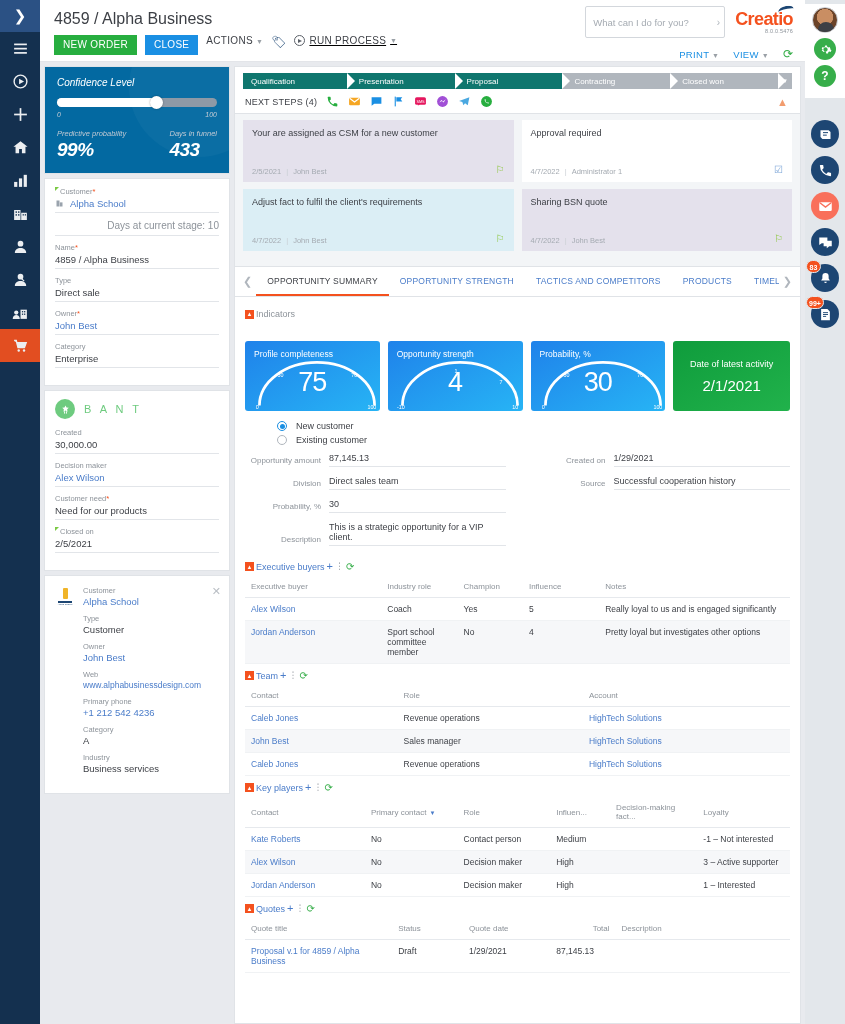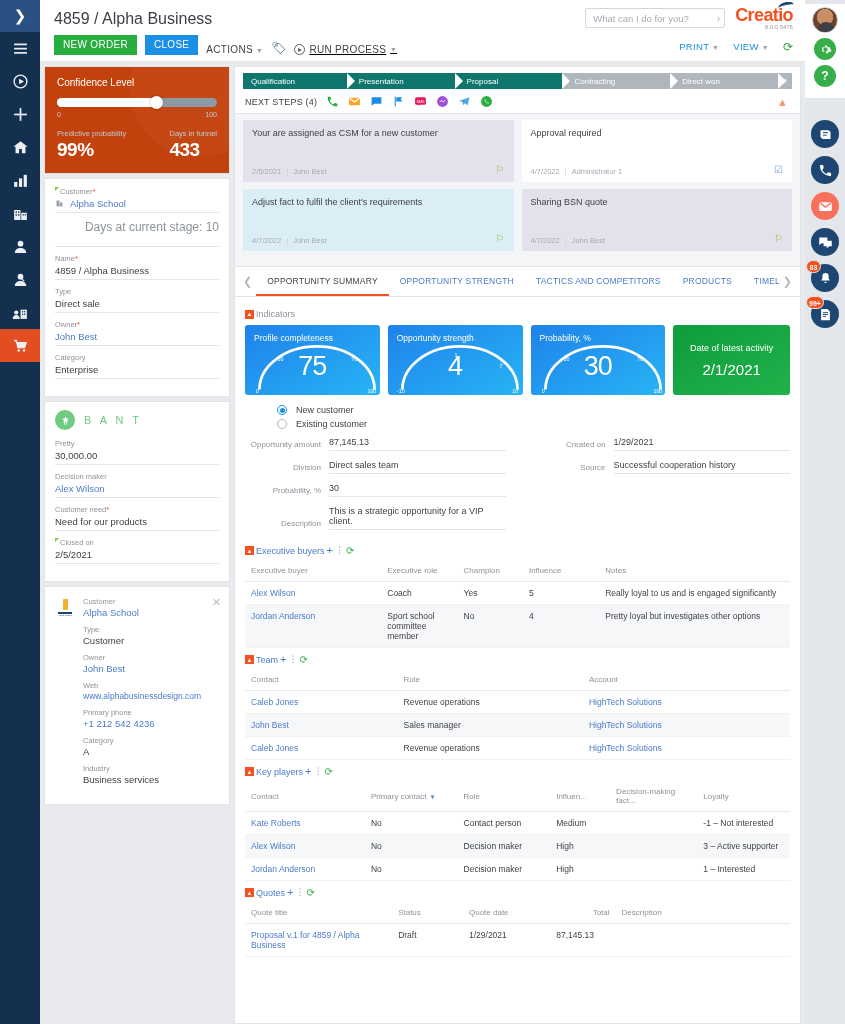--- a/index.html
+++ b/index.html
@@ -70,40 +70,40 @@
     border: 1px solid #e3e7eb; font-weight: bold;
   }
   .rr-gap { height: 22px; }
 
   
   .center { flex: 1; display: flex; flex-direction: column; min-width: 0; background:#e8eaee;}
 
   .topbar { background: #fff; padding: 6px 12px 0 14px; position: relative; height: 62px;
             border-bottom:1px solid #e3e5e9;}
   .page-title { font-size: 16px; color: #3c3f45; font-weight: normal; line-height: 26px; }
-  .tb-actions { display: flex; align-items: flex-end; gap: 8px; margin-top: 3px; }
+  .tb-actions { display: flex; align-items: flex-start; gap: 8px; margin-top: 3px; }
   .btn {
     font-size: 10px; padding: 5px 9px; color: #fff; border: none;
     cursor: pointer; letter-spacing: .3px; line-height: 1;
   }
   .btn.green { background: #27ae3f; }
   .btn.blue { background: #1a8fe3; }
   .btn-txt { font-size: 10px; color: #3c3f45; cursor: pointer; letter-spacing:.3px; }
   .caret { font-size: 7px; color: #9aa0a6; }
   .tag-icon { color: #1d4673; font-size: 12px; cursor: pointer; }
   .run-proc { display:flex; align-items:center; gap:4px; cursor:pointer;text-decoration:underline;}
   .play-circle{width:11px;height:11px;border:1px solid #5b6068;border-radius:50%;
     display:flex;align-items:center;justify-content:center;}
   .play-circle:after{content:"";border-left:4px solid #5b6068;border-top:2.5px solid transparent;
     border-bottom:2.5px solid transparent;margin-left:1px;}
 
   .tb-right { position: absolute; right: 12px; top: 6px; display:flex; flex-direction:column; align-items:flex-end;}
   .tb-right-top { display:flex; align-items:center; gap:10px;}
   .searchbox {
-    width: 140px; height: 20px; border: 1px solid #d3d7dc; border-radius: 2px;
+    width: 140px; height: 32px; border: 1px solid #d3d7dc; border-radius: 2px;
     display: flex; align-items: center; padding: 0 4px 0 7px; background:#fff;
   }
   .searchbox input {
     border: none; outline: none; font-size: 9.5px; color: #3c3f45;
     width: 100%; font-family: inherit; background: transparent;
   }
   .searchbox input::placeholder { color: #a5abb2; }
   .search-arrow { color: #b0b6bd; font-size: 10px; }
   .logo { text-align: right; line-height: 1; }
   .logo-txt { font-size: 18px; color: #f4511e; font-weight: bold; letter-spacing: -.6px;
@@ -116,22 +116,23 @@
   .refresh { color: #37ae4a; font-size: 12px; cursor: pointer; }
 
   
   .body { flex: 1; display: flex; overflow: hidden; padding: 4px 0 0 4px;}
 
   
   .leftcol { width: 186px; flex: 0 0 186px; display: flex; flex-direction: column; gap: 4px;
              overflow: hidden; }
   .card { background: #fff; border: 1px solid #e0e3e7; }
   .conf-card {
-    background: #c2410c; color: #fff; padding: 10px 12px 12px; position: relative;
+    background: #0369a1; color: #fff; padding: 10px 12px 12px; position: relative;
     overflow: hidden;
+    font-style: italic;
   }
   .conf-card:before{content:"";position:absolute;right:-40px;top:-50px;width:140px;height:140px;
     border-radius:50%;background:rgba(255,255,255,.035);}
   .conf-title { font-size: 10px; margin-bottom: 10px; }
   .slider { position: relative; height: 9px; background: #8e99a6; border-radius: 5px; }
   .slider-fill { position:absolute; left:0; top:0; height:9px; width:62%; background:#fff; border-radius:5px;}
   .slider-knob { position:absolute; left:58%; top:-2px; width:13px;height:13px;border-radius:50%;
                  background:#fff; box-shadow:0 0 2px rgba(0,0,0,.4); cursor:pointer;}
   .slider-scale{display:flex;justify-content:space-between;font-size:7px;color:#c4ccd5;margin-top:4px;}
   .conf-stats { display:flex; gap: 18px; margin-top: 11px; justify-content: space-between;}
@@ -142,22 +143,22 @@
   .fld { margin-bottom: 7px; }
   .fld-lbl { font-size: 7.5px; color: #8d939a; margin-bottom: 2px; position:relative;}
   .req { color: #f4511e; }
   .flag-mark{display:inline-block;width:0;height:0;border-left:4px solid #7ac943;
     border-bottom:4px solid transparent;vertical-align:top;margin-right:1px;}
   .fld-val { font-size: 9.5px; color: #3c3f45; border-bottom: 1px solid #e2e5e9; padding-bottom: 3px; }
   .fld-val.link { color: #4a7cc9; cursor: pointer; }
   .fld-val.lookup { display:flex; align-items:center; gap:6px; }
   .mini-b { width:9px;height:9px; position:relative; flex:0 0 9px;}
   .mini-b svg{width:9px;height:9px;fill:#9aa3ad;}
-  .days-stage{font-size:12px;color:#8d939a;text-align:right;border-bottom:1px solid #e2e5e9;
-    padding-bottom:12px;margin-bottom:7px;}
+  .days-stage{font-size:10px;color:#8d939a;text-align:right;border-bottom:1px solid #e2e5e9;
+    padding-bottom:4px;margin-bottom:7px;}
 
   .bant-head{display:flex;align-items:center;gap:9px;margin-bottom:9px;}
   .bant-circle{width:20px;height:20px;border-radius:50%;background:#6ecb7f;
     display:flex;align-items:center;justify-content:center;}
   .bant-circle svg{width:11px;height:11px;fill:#fff;}
   .bant-txt{font-size:11px;color:#6ecb7f;letter-spacing:3px;}
 
   .cust-card{padding:10px 10px 12px;position:relative;}
   .cust-close{position:absolute;right:8px;top:9px;color:#b9bec4;font-size:11px;cursor:pointer;}
   .cust-row{display:flex;gap:8px;}
@@ -232,21 +233,21 @@
                 display:flex;align-items:center;justify-content:center;cursor:pointer;}
   .sec-title { font-size: 9px; color: #4a7cc9; cursor: pointer; }
   .sec-title.plain { color: #8d939a; cursor: default; }
   .sec-ic { color: #4a7cc9; font-size: 11px; cursor: pointer; line-height:1;}
   .sec-ic.kebab { color: #8d939a; font-size: 9px; letter-spacing:0;}
   .sec-ic.refresh { color: #37ae4a; font-size: 10px; }
 
   .ind-row { display: flex; gap: 8px; margin-bottom: 10px; }
   .ind {
     flex: 1; border-radius: 3px; color: #fff; padding: 8px 9px 0; position: relative;
-    height: 70px; overflow: hidden;
+    height: 70px; overflow: hidden; margin-top: 16px;
   }
   .ind.blue { background: linear-gradient(150deg, #1f82ea 0%, #27b4f5 100%); }
   .ind.green { background: linear-gradient(150deg, #0f9c3c 0%, #21b24b 100%);
                display:flex;flex-direction:column;align-items:center;justify-content:center;padding:0;}
   .ind-label { font-size: 8.5px; position: relative; z-index: 2; }
   .ind-gauge { position: absolute; left: 0; right: 0; top: 16px; height: 54px; }
   .ind-value {
     position: absolute; left: 0; right: 0; top: 26px; text-align: center;
     font-size: 27px; font-weight: normal; letter-spacing: -1px; z-index: 3;
   }
@@ -464,21 +465,21 @@
             <span class="bant-circle">
                 <svg viewBox="0 0 24 24">
                   <path d="M12 3l2.2 4.5 5 .7-3.6 3.5.8 5-4.4-2.3-4.4 2.3.8-5L4.8 8.2l5-.7z"></path>
                   <rect x="9" y="16" width="2" height="5"></rect>
                   <rect x="13" y="16" width="2" height="5"></rect>
                 </svg>
               </span>
             <span class="bant-txt">B A N T</span>
           </div>
           <div class="fld">
-            <div class="fld-lbl"><span>Pretty</span></div>
+            <div class="fld-lbl"><span>Created</span></div>
             <div class="fld-val">30,000.00</div>
           </div>
           <div class="fld">
             <div class="fld-lbl"><span>Decision maker</span></div>
             <div class="fld-val link">Alex Wilson</div>
           </div>
           <div class="fld">
             <div class="fld-lbl"><span>Customer need</span><span class="req">*</span></div>
             <div class="fld-val">Need for our products</div>
           </div>
@@ -531,21 +532,21 @@
       </div>
 
       <div class="maincol">
 
         <div class="stage-wrap">
           <div class="stages">
             <div class="stage done">Qualification</div>
             <div class="stage done">Presentation</div>
             <div class="stage done">Proposal</div>
             <div class="stage">Contracting</div>
-            <div class="stage">Direct won</div>
+            <div class="stage">Closed won</div>
             <div class="stage-caret">▼</div>
           </div>
           <div class="next-steps">
             <span class="ns-label">NEXT STEPS (4)</span>
             <span class="ns-ico">
                 <svg viewBox="0 0 24 24" fill="#27ae3f">
                   <path d="M6.6 10.8a15 15 0 006.6 6.6l2.2-2.2a1 1 0 011-.24 11 11 0 003.5.56 1 1 0 011 1V20a1 1 0 01-1 1A17 17 0 013 4a1 1 0 011-1h3.5a1 1 0 011 1 11 11 0 00.56 3.5 1 1 0 01-.25 1z"></path>
                 </svg>
               </span>
             <span class="ns-ico">
@@ -741,21 +742,21 @@
             <span class="sec-toggle">▲</span>
             <span class="sec-title">Executive buyers</span>
             <span class="sec-ic">+</span>
             <span class="sec-ic kebab">⋮</span>
             <span class="sec-ic refresh">⟳</span>
           </div>
           <table class="grid">
             <thead>
                 <tr>
               <th style="width:25%">Executive buyer</th>
-              <th style="width:14%">Executive role</th>
+              <th style="width:14%">Industry role</th>
               <th style="width:12%">Champion</th>
               <th style="width:14%">Influence</th>
               <th>Notes</th>
             </tr>
               </thead>
             <tbody>
               <tr>
                 <td class="link">Alex Wilson</td>
                 <td>Coach</td>
                 <td>Yes</td>

